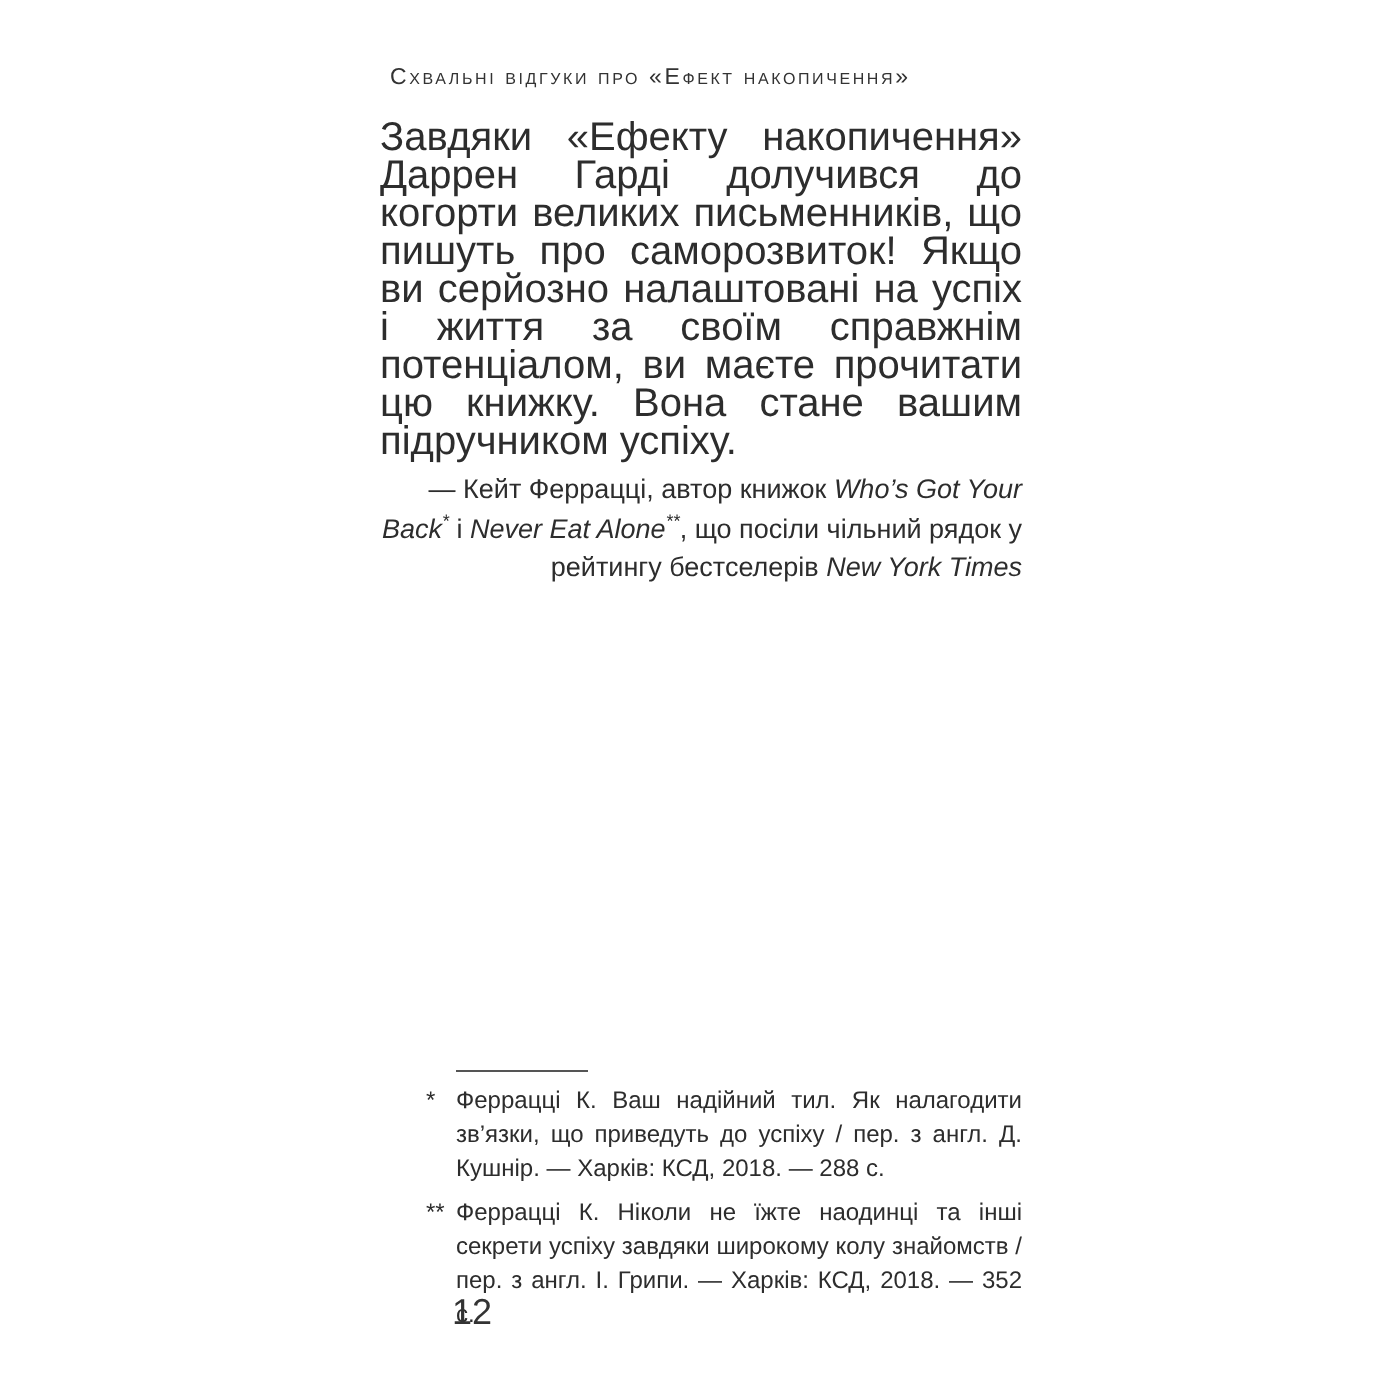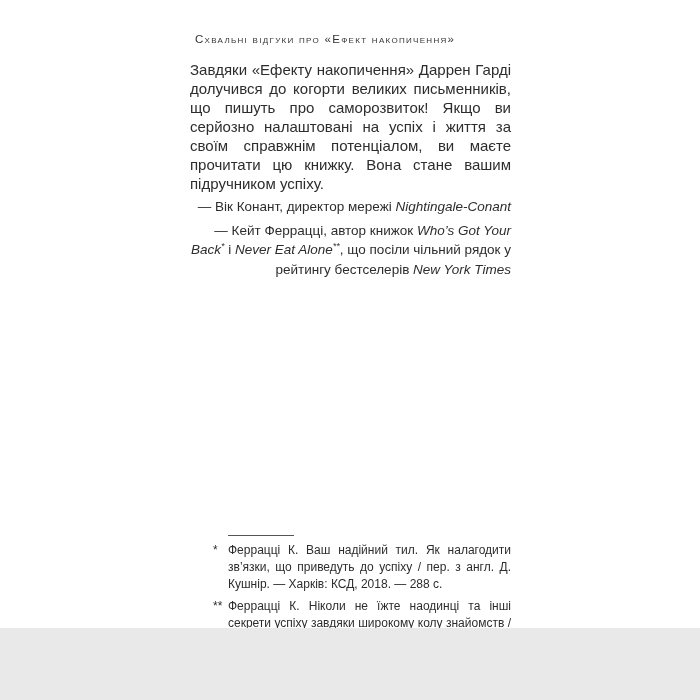--- a/index.html
+++ b/index.html
@@ -3,42 +3,42 @@
 <meta charset="utf-8">
 <style>
   html, body { margin: 0; padding: 0; }
   body {
     font-family: "Liberation Sans", "DejaVu Sans", sans-serif;
     background: #e9e9e9;
   }
   .book-page {
     position: relative;
     width: 700px;
-    height: 628px;
+    height: 700px;
     background: #ffffff;
     color: #2d2d2d;
     overflow: hidden;
   }
   .text-column {
     position: absolute;
     left: 190px;
     top: 0;
     width: 321px;
   }
   .running-head {
     margin: 33px 0 0 5px;
     font-size: 11.5px;
     letter-spacing: 1.3px;
     font-variant: small-caps;
     color: #333333;
     white-space: nowrap;
   }
   .review-paragraph {
     margin: 0;
-    font-size: 15px;
+    font-size: 20px;
     line-height: 19px;
     text-align: justify;
     text-justify: inter-word;
     hyphens: manual;
     color: #2d2d2d;
   }
   .review-1 .review-paragraph { margin-top: 15px; }
   .review-2 .review-paragraph { margin-top: 26px; }
   .review-3 .review-paragraph { margin-top: 24px; }
   .review-attribution {
@@ -93,21 +93,20 @@
 <body>
 
 <div class="book-page">
 
   <div class="text-column">
 
     <div class="running-head">Схвальні відгуки про «Ефект накопичення»</div>
 
     <section class="review review-1">
       <p class="review-paragraph">Завдяки «Ефекту накопичення» Даррен Гарді долучився до когорти великих письменників, що пишуть про саморозвиток! Якщо ви серйозно налаштовані на успіх і життя за своїм справжнім потенціалом, ви маєте прочитати цю книжку. Вона стане вашим підручником успіху.</p>
-      <p class="review-attribution"><span>— Вік Конант, директор мережі </span><span style="font-style: italic;">Nightingale-Conant</span></p>
     </section>
 
     <section class="review review-2">
     </section>
 
     <section class="review review-3">
       <p class="review-attribution"><span>— Кейт Феррацці, автор книжок </span><span style="font-style: italic;">Who’s Got Your Back</span><sup style="font-style: italic;">*</sup><span> і </span><span style="font-style: italic;">Never Eat Alone</span><sup style="font-style: italic;">**</sup><span>, що посіли чільний рядок у рейтингу бестселерів </span><span style="font-style: italic;">New York Times</span></p>
     </section>
 
   </div>

